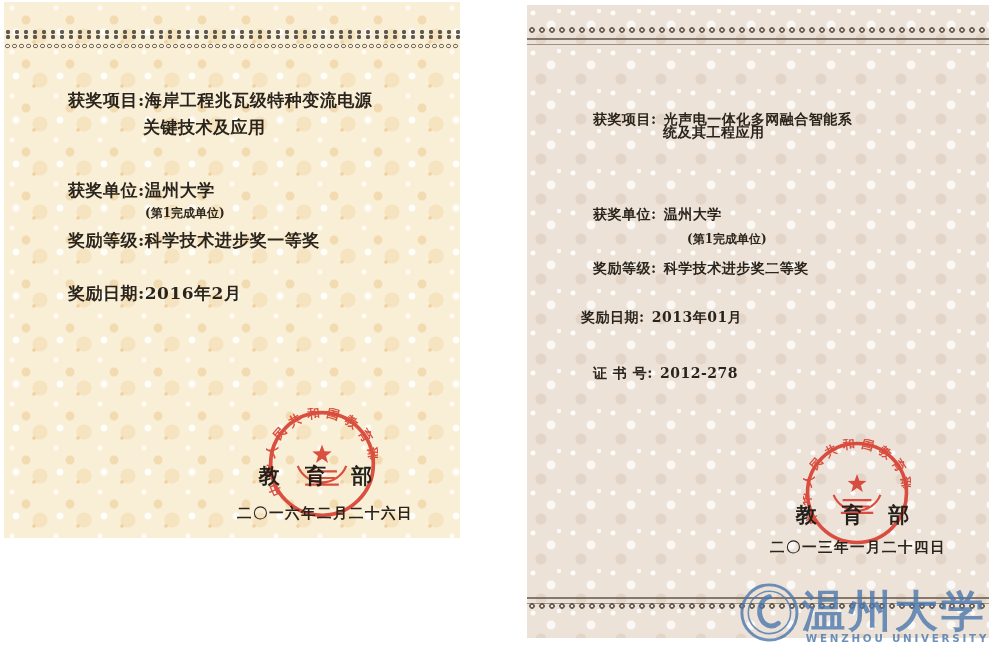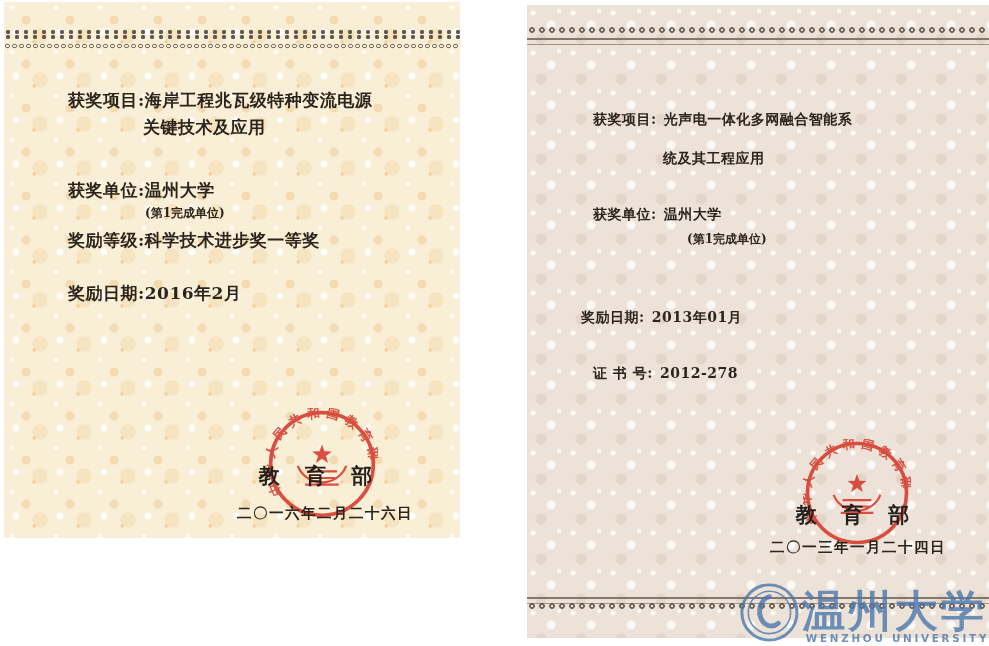--- a/index.html
+++ b/index.html
@@ -73,21 +73,21 @@
   .cert.right .line .value{margin-left:7px;}
   .note{font-size:12px !important;letter-spacing:0 !important;}
   .cert.left .l-project1{left:64px;top:87px;}
   .cert.left .l-project2{left:139px;top:114px;}
   .cert.left .l-unit{left:64px;top:177px;}
   .cert.left .l-note{left:141px;top:203px;}
   .cert.left .l-grade{left:64px;top:227px;}
   .cert.left .l-date{left:64px;top:280px;}
   .cert.left .l-certno{left:64px;top:334px;}
   .cert.right .l-project1{left:66px;top:106px;}
-  .cert.right .l-project2{left:136px;top:145px;}
+  .cert.right .l-project2{left:136px;top:119px;}
   .cert.right .l-unit{left:66px;top:201px;}
   .cert.right .l-note{left:160px;top:226px;}
   .cert.right .l-grade{left:66px;top:255px;}
   .cert.right .l-date{left:54px;top:304px;}
   .cert.right .l-certno{left:66px;top:360px;}
   
   .seal-wrap{position:absolute;}
   .cert.left .seal-wrap{left:262px;top:406px;}
   .cert.right .seal-wrap{left:276px;top:434px;}
   .seal-wrap svg{display:block;opacity:.88;}
@@ -150,20 +150,21 @@
   <section class="cert right">
     <div class="orn orn-dots top-dots"></div>
     <div class="orn orn-dblline top-dblline"></div>
 
     <div class="line l-project1"><span class="label">获奖项目:</span><span class="value">光声电一体化多网融合智能系</span></div>
     <div class="line l-project2">统及其工程应用</div>
 
     <div class="line l-unit"><span class="label">获奖单位:</span><span class="value">温州大学</span></div>
     <div class="line l-note note">(第1完成单位)</div>
 
+    <div class="line l-grade"><span class="label">奖励等级:</span><span class="value">科学技术进步奖二等奖</span></div>
 
     <div class="line l-date"><span class="label">奖励日期:</span><span class="value">2013年01月</span></div>
 
     <div class="line l-certno"><span class="label">证 书 号:</span><span class="value">2012-278</span></div>
 
     <div class="seal-wrap">
       <svg width="108" height="108" viewBox="0 0 120 120">
         <circle cx="60" cy="60" r="55" fill="none" stroke="#d6392b" stroke-width="4"></circle>
         <defs>
             <path id="sealArcR" d="M 20,95 A 52,52 0 1 1 100,95" fill="none"></path>

